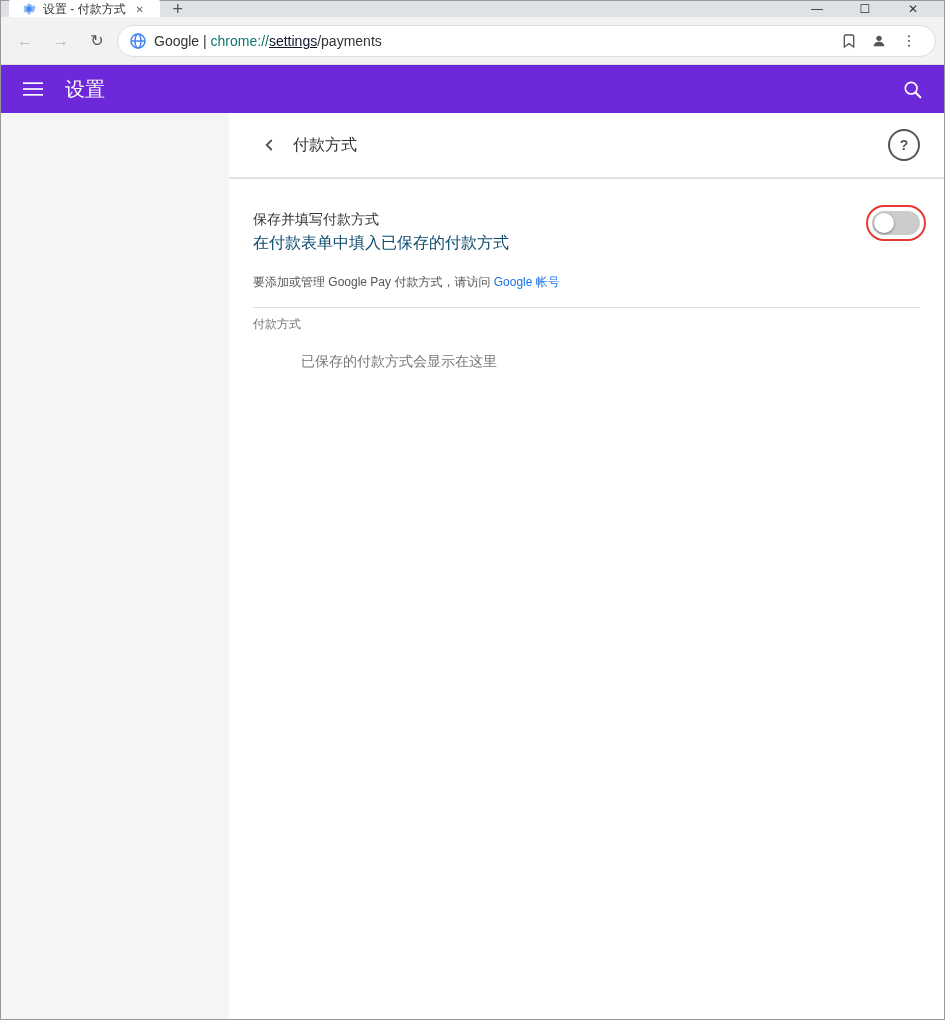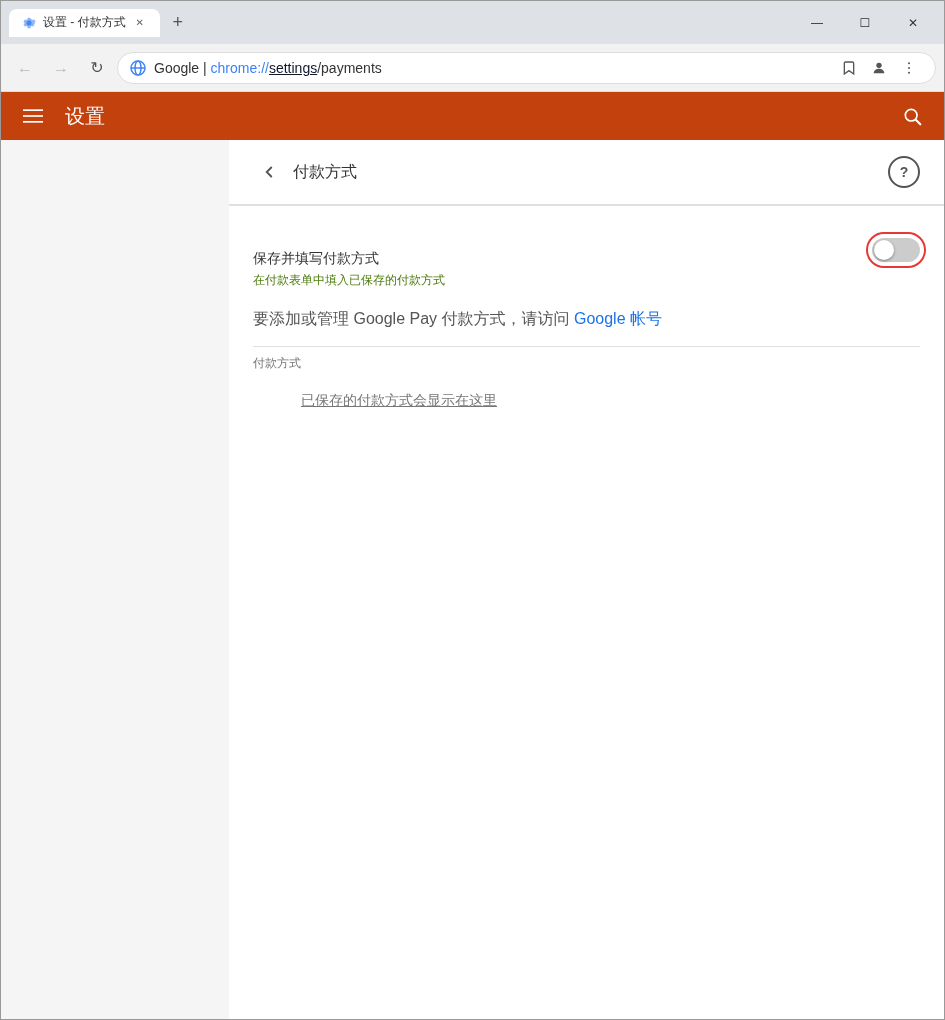--- a/index.html
+++ b/index.html
@@ -2,21 +2,21 @@
 <html><head>
   <meta charset="utf-8">
   <style>
     * { margin: 0; padding: 0; box-sizing: border-box; }
     body { font-family: 'Segoe UI', Arial, sans-serif; background: #dee1e6; width: 945px; height: 1020px; overflow: hidden; }
 
     
     .window { width: 945px; height: 1020px; display: flex; flex-direction: column; border: 1px solid #999; background: #f2f2f2; }
 
     
-    .title-bar { height: 43px; background: #dee1e6; display: flex; align-items: center; padding: 0 8px; user-select: none; }
+    .title-bar { height: 16px; background: #dee1e6; display: flex; align-items: center; padding: 0 8px; user-select: none; }
     .title-bar-left { display: flex; align-items: center; flex: 1; gap: 4px; }
     .tab { display: flex; align-items: center; background: #fff; border-radius: 8px 8px 0 0; padding: 6px 12px; height: 28px; gap: 6px; font-size: 12px; color: #333; }
     .tab-favicon { width: 16px; height: 16px; display: flex; align-items: center; justify-content: center; }
     .tab-favicon svg { width: 16px; height: 16px; }
     .tab-close { width: 16px; height: 16px; border-radius: 50%; display: flex; align-items: center; justify-content: center; cursor: pointer; font-size: 10px; color: #666; }
     .new-tab-btn { width: 28px; height: 28px; border-radius: 50%; display: flex; align-items: center; justify-content: center; cursor: pointer; font-size: 18px; color: #555; }
     .title-bar-controls { display: flex; gap: 2px; }
     .win-btn { width: 46px; height: 32px; display: flex; align-items: center; justify-content: center; font-size: 12px; cursor: pointer; color: #333; }
 
     
@@ -26,58 +26,58 @@
     .address-bar { flex: 1; height: 32px; background: #fff; border-radius: 16px; display: flex; align-items: center; padding: 0 12px; gap: 8px; border: 1px solid #ddd; }
     .address-favicon { width: 16px; height: 16px; }
     .address-text { font-size: 14px; color: #333; flex: 1; }
     .address-right-icons { display: flex; gap: 2px; }
     .addr-icon { width: 28px; height: 28px; border-radius: 50%; display: flex; align-items: center; justify-content: center; cursor: pointer; color: #555; }
 
     
     .browser-content { flex: 1; display: flex; flex-direction: column; overflow: hidden; }
 
     
-    .settings-bar { height: 48px; background: #c2410c; display: flex; align-items: center; padding: 0 16px; gap: 16px; }
+    .settings-bar { height: 48px; background: #6d28d9; display: flex; align-items: center; padding: 0 16px; gap: 16px; }
     .hamburger { width: 32px; height: 32px; display: flex; align-items: center; justify-content: center; cursor: pointer; color: #fff; }
     .settings-title { font-size: 20px; color: #fff; font-weight: 400; flex: 1; }
     .search-icon-btn { width: 32px; height: 32px; display: flex; align-items: center; justify-content: center; cursor: pointer; color: #fff; }
 
     
     .settings-content { flex: 1; background: #f5f5f5; display: flex; overflow: hidden; padding-left: 28px; }
     .settings-main { flex: 1; background: #fff; margin: 0 auto; max-width: 820px; overflow-y: auto; }
 
     
     .page-header { display: flex; align-items: center; padding: 16px 24px; border-bottom: 1px solid #e0e0e0; }
     .back-btn { width: 32px; height: 32px; border-radius: 50%; display: flex; align-items: center; justify-content: center; cursor: pointer; color: #555; margin-right: 8px; }
     .page-title { font-size: 16px; color: #333; flex: 1; }
     .help-btn { width: 32px; height: 32px; border-radius: 50%; display: flex; align-items: center; justify-content: center; cursor: pointer; color: #555; border: 2px solid #555; border-radius: 50%; font-size: 14px; font-weight: bold; }
 
     
     .settings-section { padding: 20px 24px; }
 
     .setting-row { display: flex; align-items: flex-start; justify-content: space-between; padding: 12px 0; }
-    .setting-info { flex: 1; margin-top: 12px; }
+    .setting-info { flex: 1; }
     .setting-label { font-size: 14px; color: #333; margin-bottom: 4px; }
-    .setting-desc { font-size: 12px; color: #4d7c0f; }
+    .setting-desc { font-size: 16px; color: #0c4a6e; }
 
     
     .toggle-container { position: relative; outline: 2px solid #e53935; outline-offset: 4px; border-radius: 12px; }
     .toggle { position: relative; width: 48px; height: 24px; cursor: pointer; }
     .toggle-track { width: 48px; height: 24px; background: #ccc; border-radius: 12px; transition: background 0.2s; }
     .toggle-thumb { position: absolute; top: 2px; left: 2px; width: 20px; height: 20px; background: #fff; border-radius: 50%; box-shadow: 0 1px 3px rgba(0,0,0,0.4); transition: left 0.2s; }
 
     
-    .google-pay-row { padding: 8px 0 16px 0; font-size: 16px; color: #555; }
+    .google-pay-row { padding: 8px 0 16px 0; font-size: 12px; color: #555; }
     .google-pay-row .google-link { color: #1a73e8; cursor: pointer; text-decoration: none; }
 
     
     .section-label { font-size: 12px; color: #777; padding: 8px 0 4px 0; }
 
     
-    .saved-placeholder { padding: 16px 48px; font-size: 14px; color: #777; text-decoration: underline; }
+    .saved-placeholder { padding: 16px 48px; font-size: 14px; color: #777; }
 
     .divider { height: 1px; background: #e0e0e0; margin: 0 0; }
 
     
     .left-panel { width: 200px; background: #f5f5f5; flex-shrink: 0; }
   </style>
 </head>
 <body>
 
 <div class="window">
@@ -111,21 +111,21 @@
     <div class="address-bar">
 
       <svg class="address-favicon" viewBox="0 0 16 16" width="16" height="16">
         <circle cx="8" cy="8" r="7" fill="none" stroke="#4285f4" stroke-width="1.5"></circle>
         <ellipse cx="8" cy="8" rx="3" ry="7" fill="none" stroke="#4285f4" stroke-width="1.5"></ellipse>
         <line x1="1" y1="8" x2="15" y2="8" stroke="#4285f4" stroke-width="1.5"></line>
       </svg>
       <div class="address-text">
         <span>Google</span>
         <span> | </span>
-        <span style="color:#3b82f6">chrome://</span><span style="color:#0f172a; text-decoration:underline">settings</span><span>/payments</span>
+        <span style="color:#0f766e">chrome://</span><span style="color:#0f172a; text-decoration:underline">settings</span><span>/payments</span>
       </div>
       <div class="address-right-icons">
         <div class="addr-icon">
           <svg width="16" height="16" viewBox="0 0 24 24" fill="none" stroke="#555" stroke-width="2">
               <path d="M19 21l-7-5-7 5V5a2 2 0 0 1 2-2h10a2 2 0 0 1 2 2z"></path>
             </svg>
         </div>
         <div class="addr-icon">
           <svg width="16" height="16" viewBox="0 0 24 24" fill="#555">
               <circle cx="12" cy="8" r="4"></circle>

